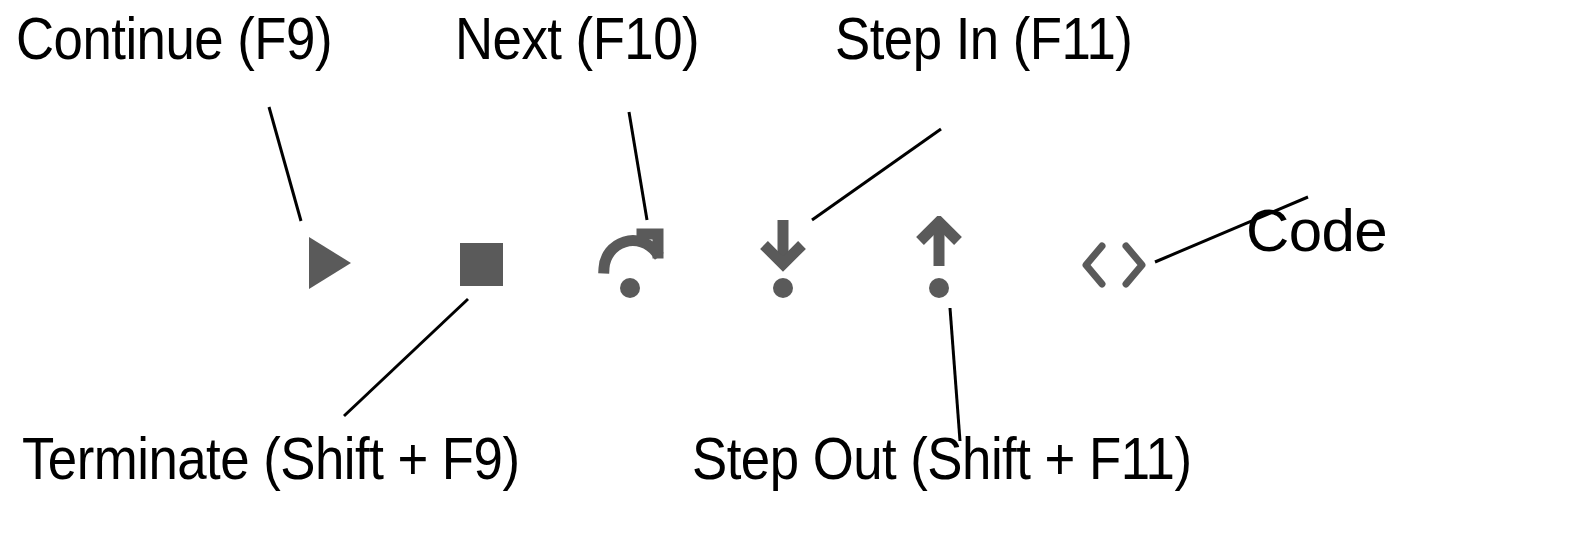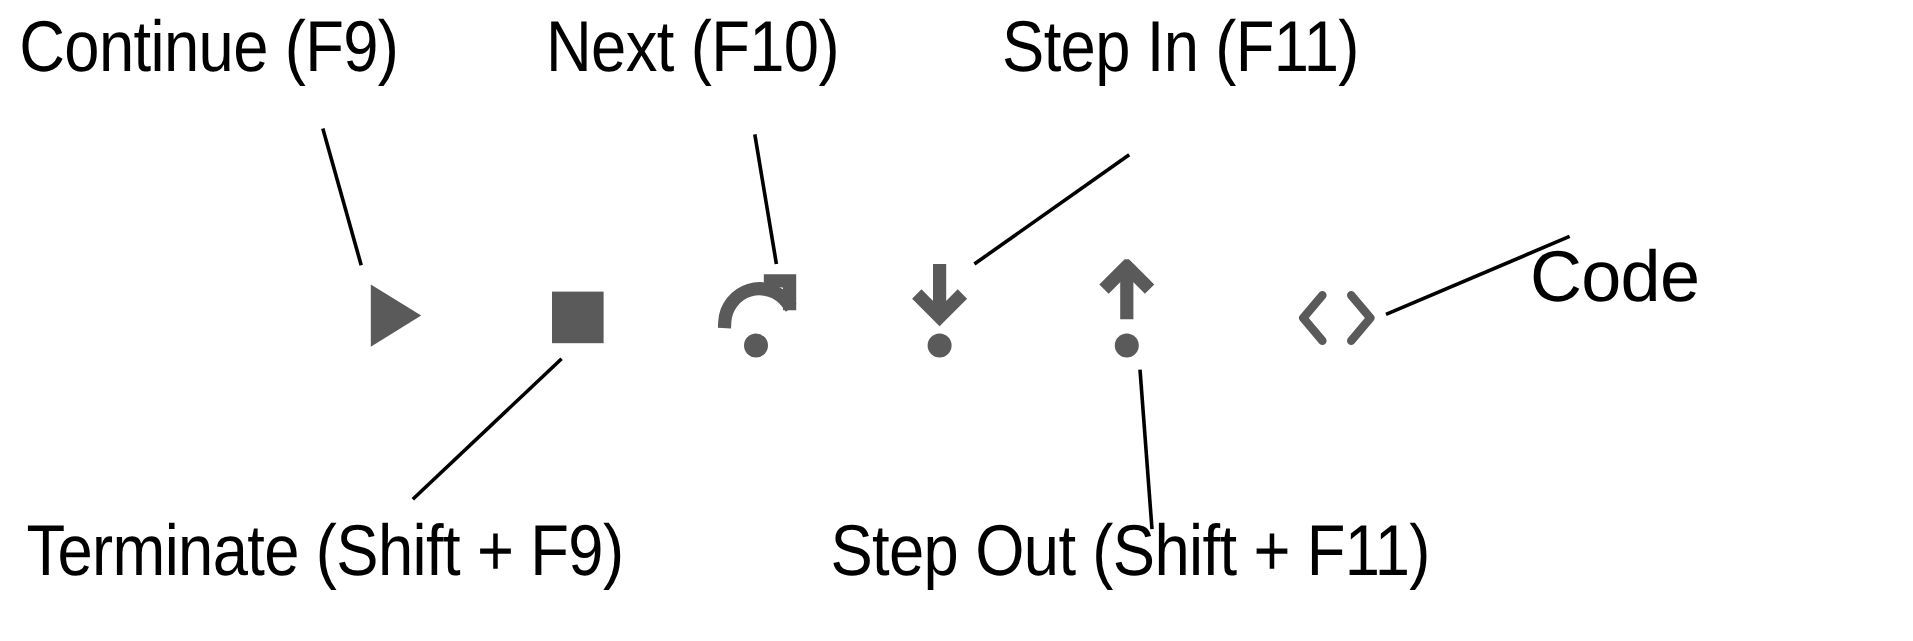--- a/index.html
+++ b/index.html
@@ -56,21 +56,21 @@
 
 <div id="stage">
 
   <div class="label label-lg squeeze" style="left:16px; top:8px;">Continue (F9)</div>
 
   <div class="label label-lg squeeze" style="left:455px; top:8px;">Next (F10)</div>
 
   <div class="label label-lg squeeze" style="left:835px; top:8px;">Step In (F11)</div>
 
 
-  <div class="label label-lg" style="left:1275px; top:200px;">Code</div>
+  <div class="label label-lg" style="left:1246px; top:200px;">Code</div>
 
   <div class="label label-lg squeeze" style="left:22px; top:428px;">Terminate (Shift + F9)</div>
 
   <div class="label label-lg squeeze" style="left:692px; top:428px;">Step Out (Shift + F11)</div>
 
   <svg class="callout-layer" viewBox="0 0 1594 534">
     <line x1="269" y1="107" x2="301" y2="221" stroke="#000000" stroke-width="3"></line>
     <line x1="629" y1="112" x2="647" y2="220" stroke="#000000" stroke-width="3"></line>
     <line x1="812" y1="220" x2="941" y2="129" stroke="#000000" stroke-width="3"></line>
     <line x1="1155" y1="262" x2="1308" y2="197" stroke="#000000" stroke-width="3"></line>

